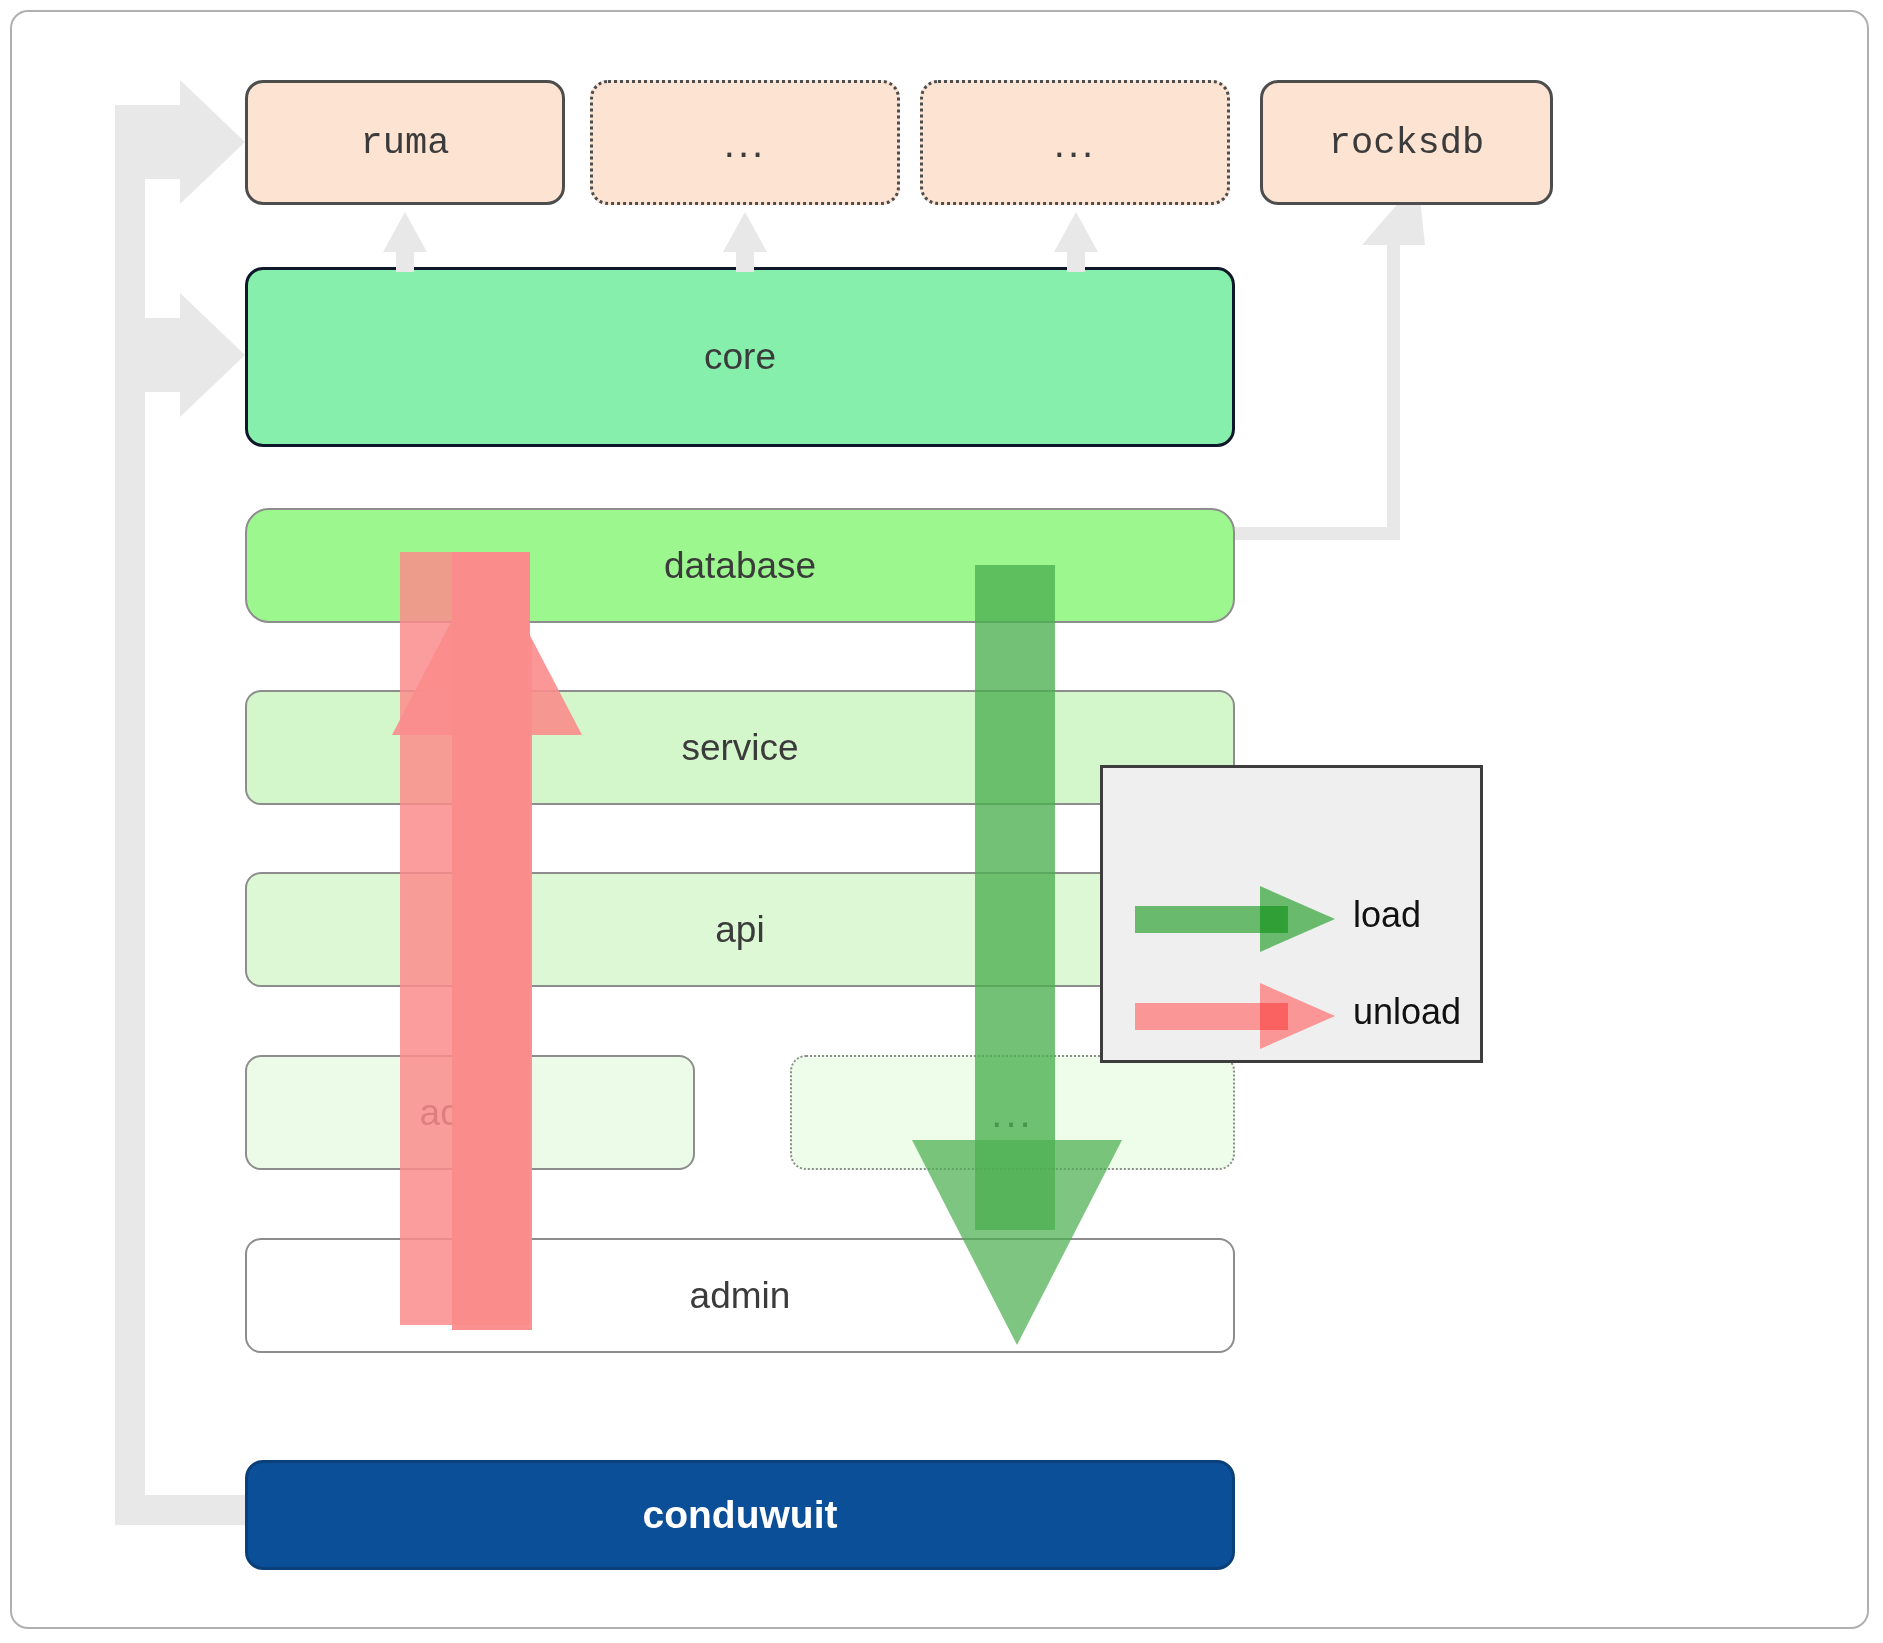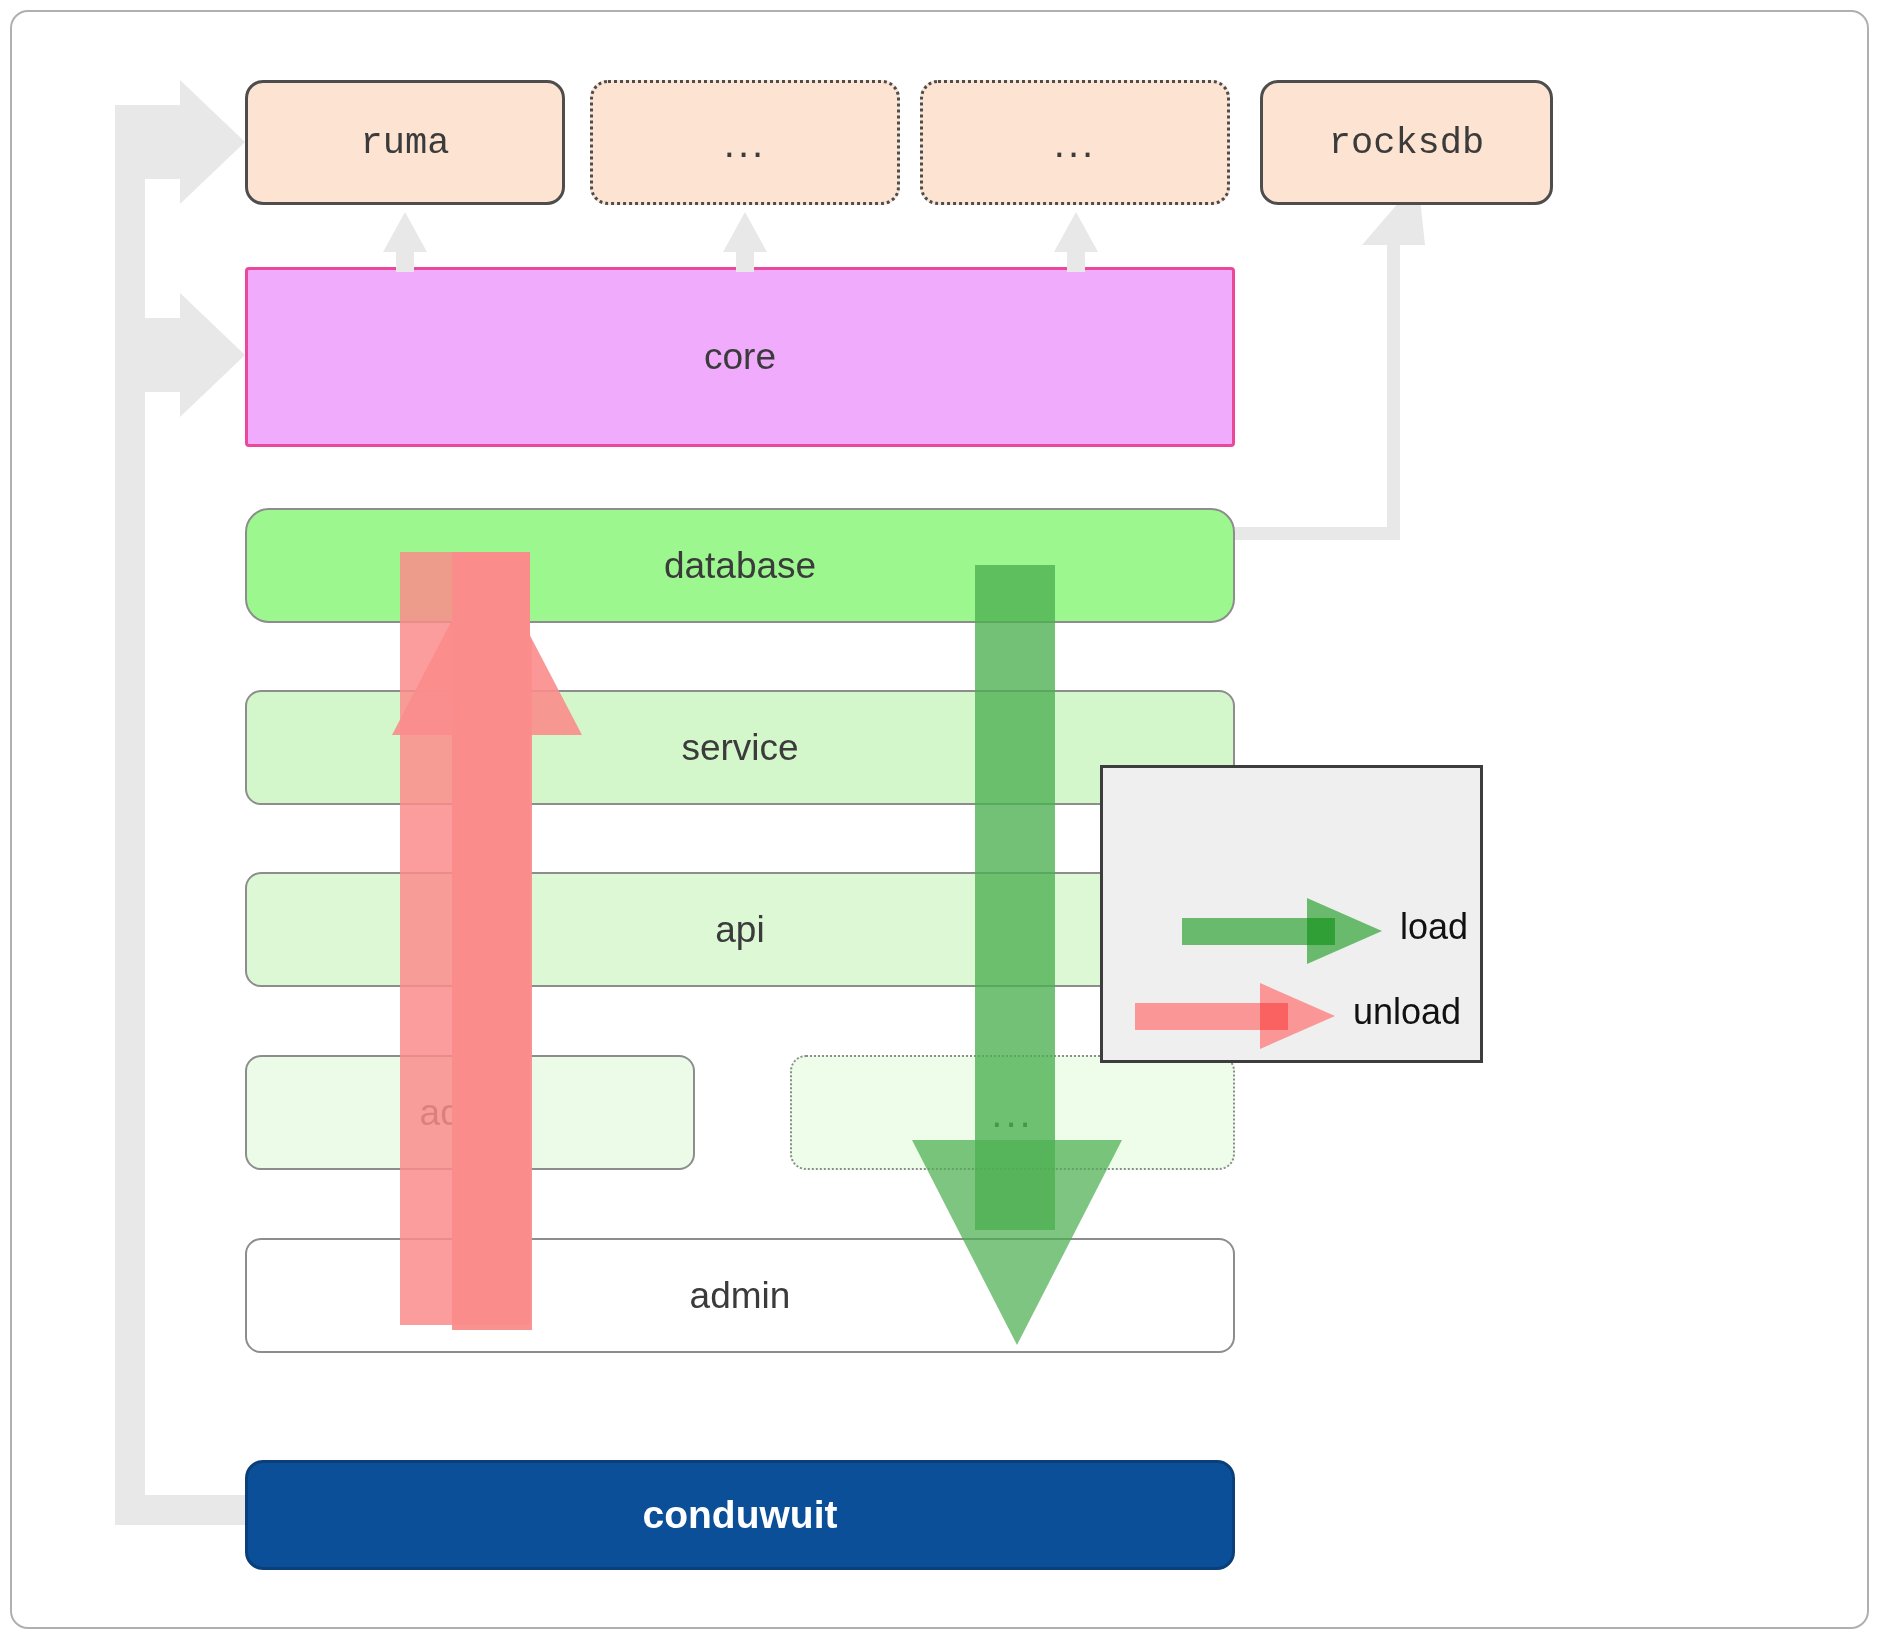--- a/index.html
+++ b/index.html
@@ -43,23 +43,23 @@
     border: 3px solid #4d4d4d;
     border-radius: 18px;
     font-family: Liberation Mono, monospace;
   }
   .node.dep-dotted {
     background: #fde3d1;
     border: 3px dotted #4d4d4d;
     border-radius: 18px;
   }
   .node.core {
-    background: #f0abfc;
-    border: 3px solid #ec4899;
-    border-radius: 4px;
+    background: #86efac;
+    border: 3px solid #0f172a;
+    border-radius: 18px;
   }
   .node.lay-db {
     background: #9bf78e;
     border: 2px solid #8d8d8d;
     border-radius: 24px;
   }
   .node.lay-service {
     background: #d3f7cb;
     border: 2px solid #8d8d8d;
     border-radius: 16px;
@@ -239,21 +239,21 @@
   <div class="node lay-router" style="left:245px; top:1238px; width:990px; height:115px;">
     <span>admin</span>
   </div>
 
   <div class="node app" style="left:245px; top:1460px; width:990px; height:110px;">
     <span>conduwuit</span>
   </div>
 
   <div id="legend">
 
-    <div class="legend-row" style="top:130px;margin-left:47px;">
+    <div class="legend-row" style="top:118px;">
       <svg class="legend-arrow" width="210" height="66" viewBox="0 0 210 66">
         <rect x="0" y="20" width="150" height="27" fill="#4caf50" opacity="0.82"></rect>
         <polygon points="200,33 125,0 125,66" fill="#4caf50" opacity="0.82"></polygon>
         <rect x="125" y="20" width="28" height="27" fill="#2e9e34" opacity="0.95"></rect>
       </svg>
       <span class="legend-label">load</span>
     </div>
 
     <div class="legend-row" style="top:215px;">
       <svg class="legend-arrow" width="210" height="66" viewBox="0 0 210 66">

